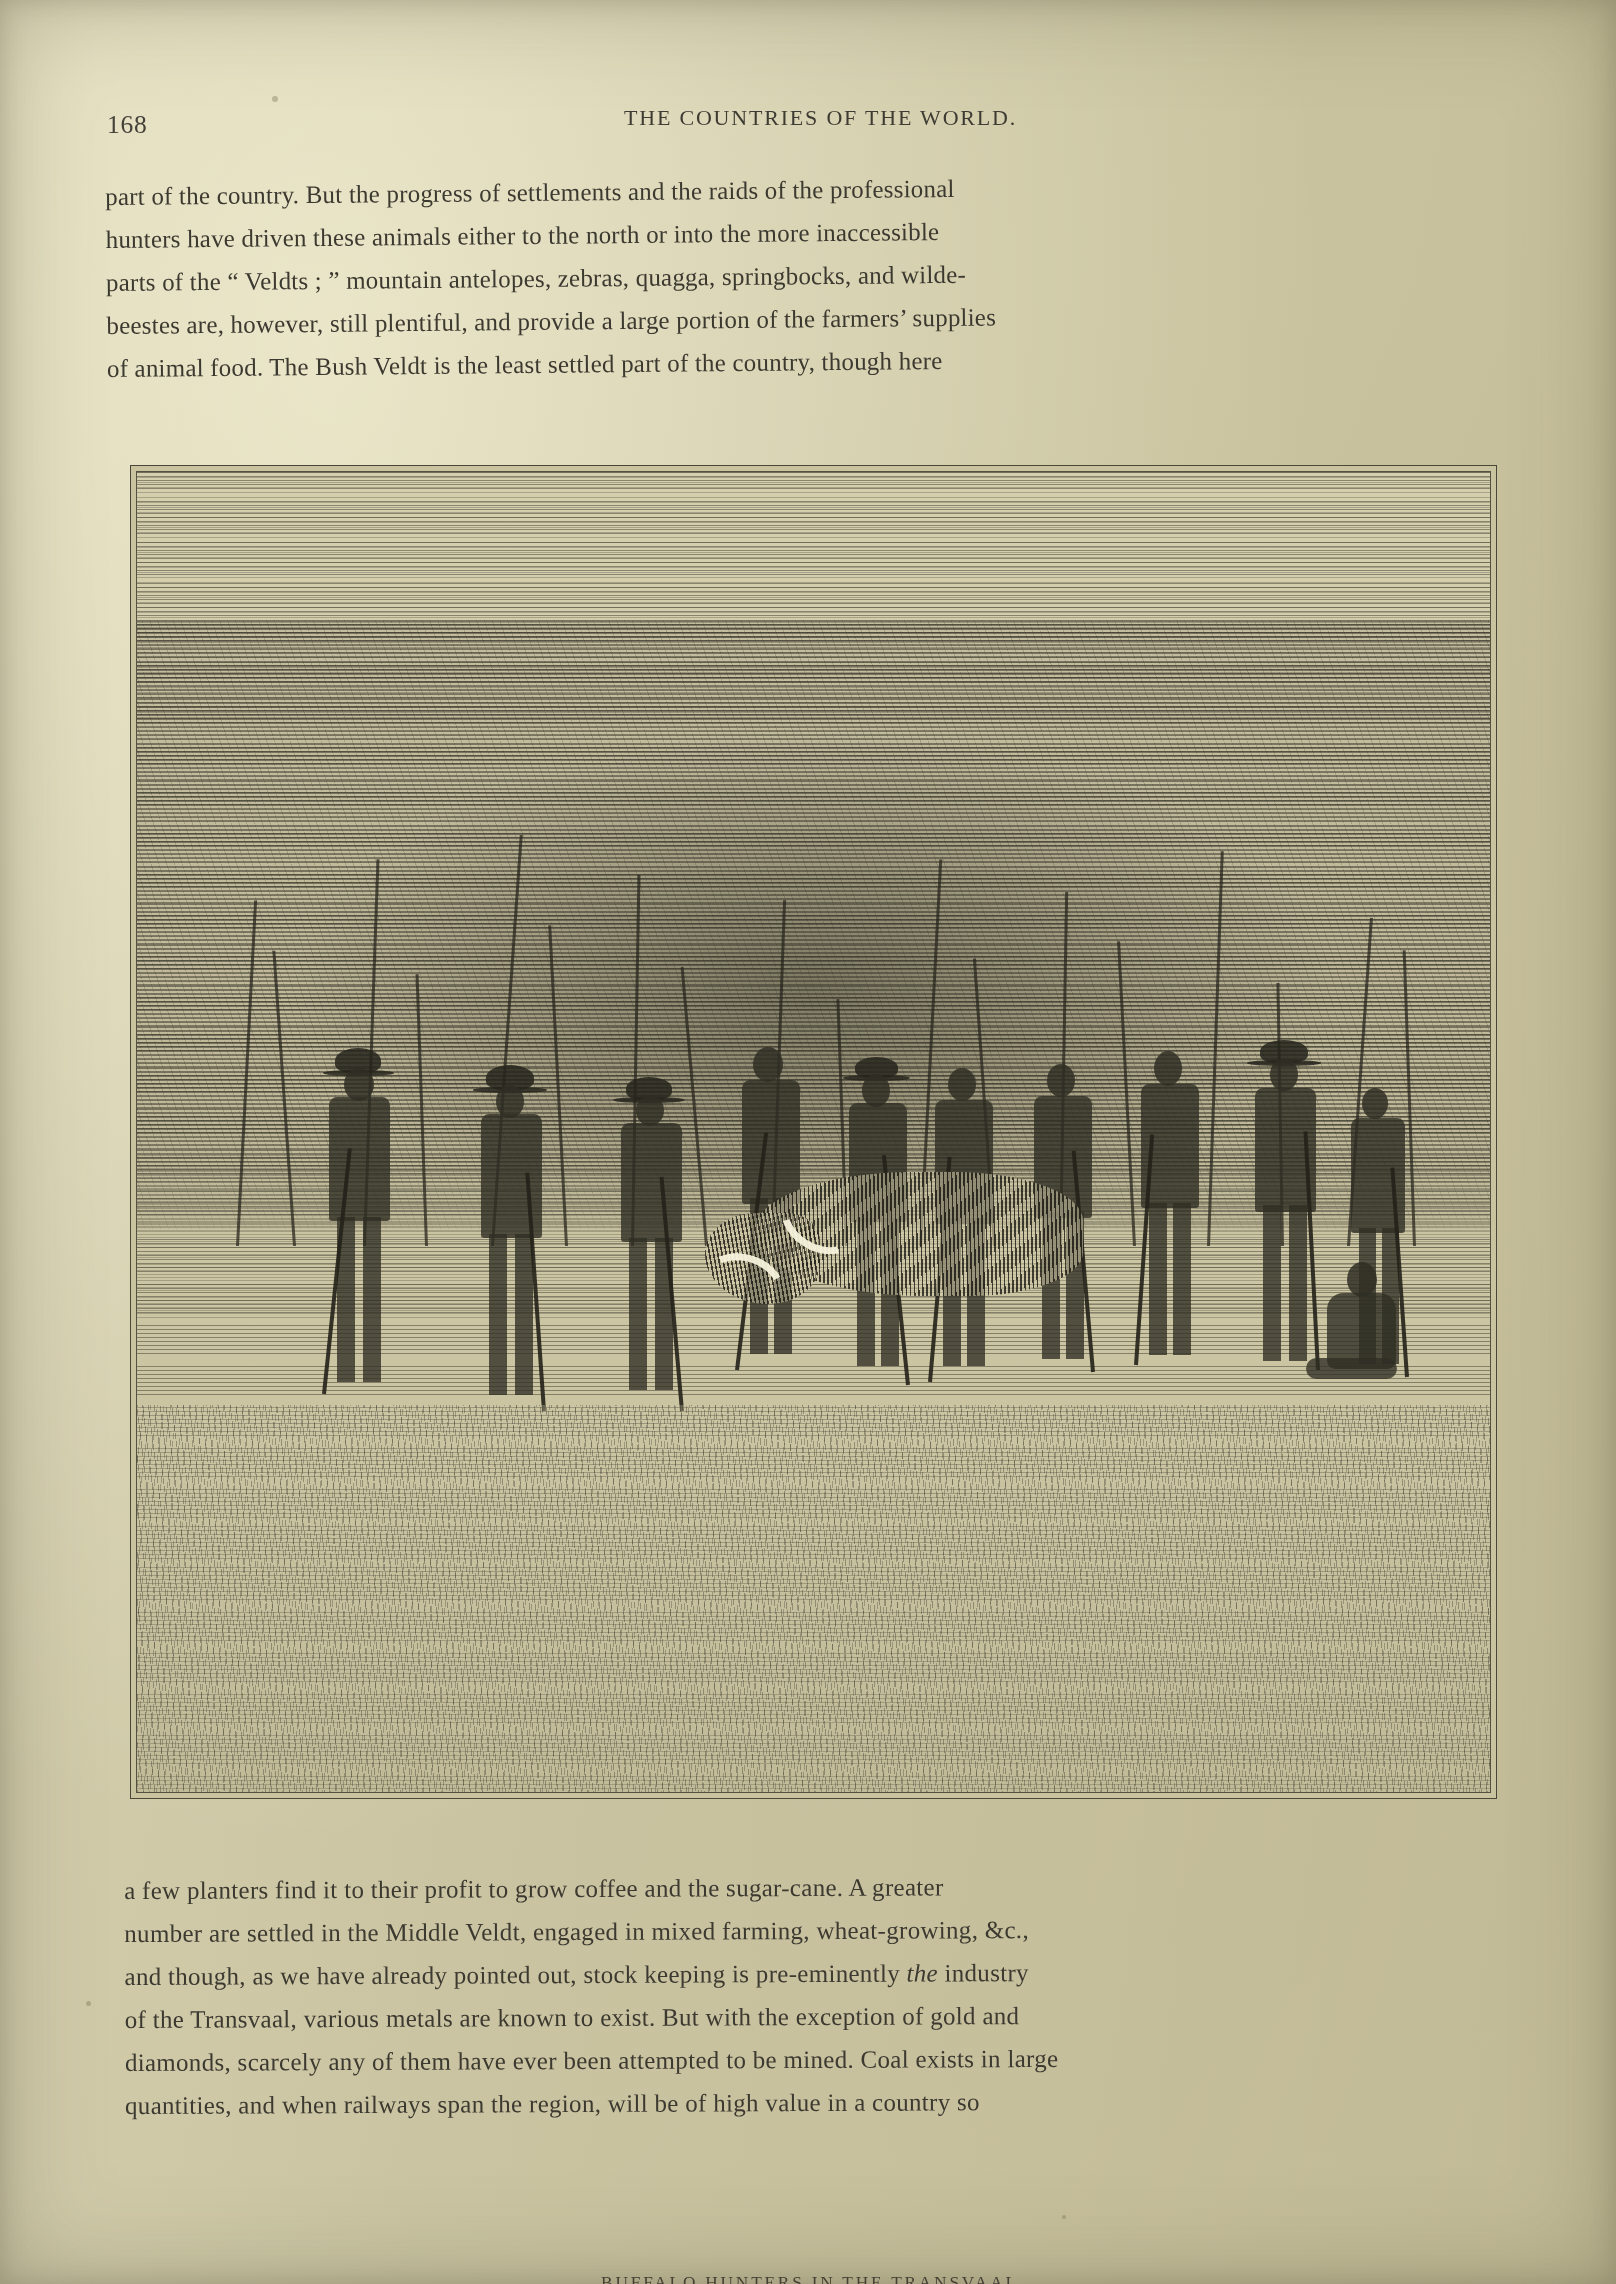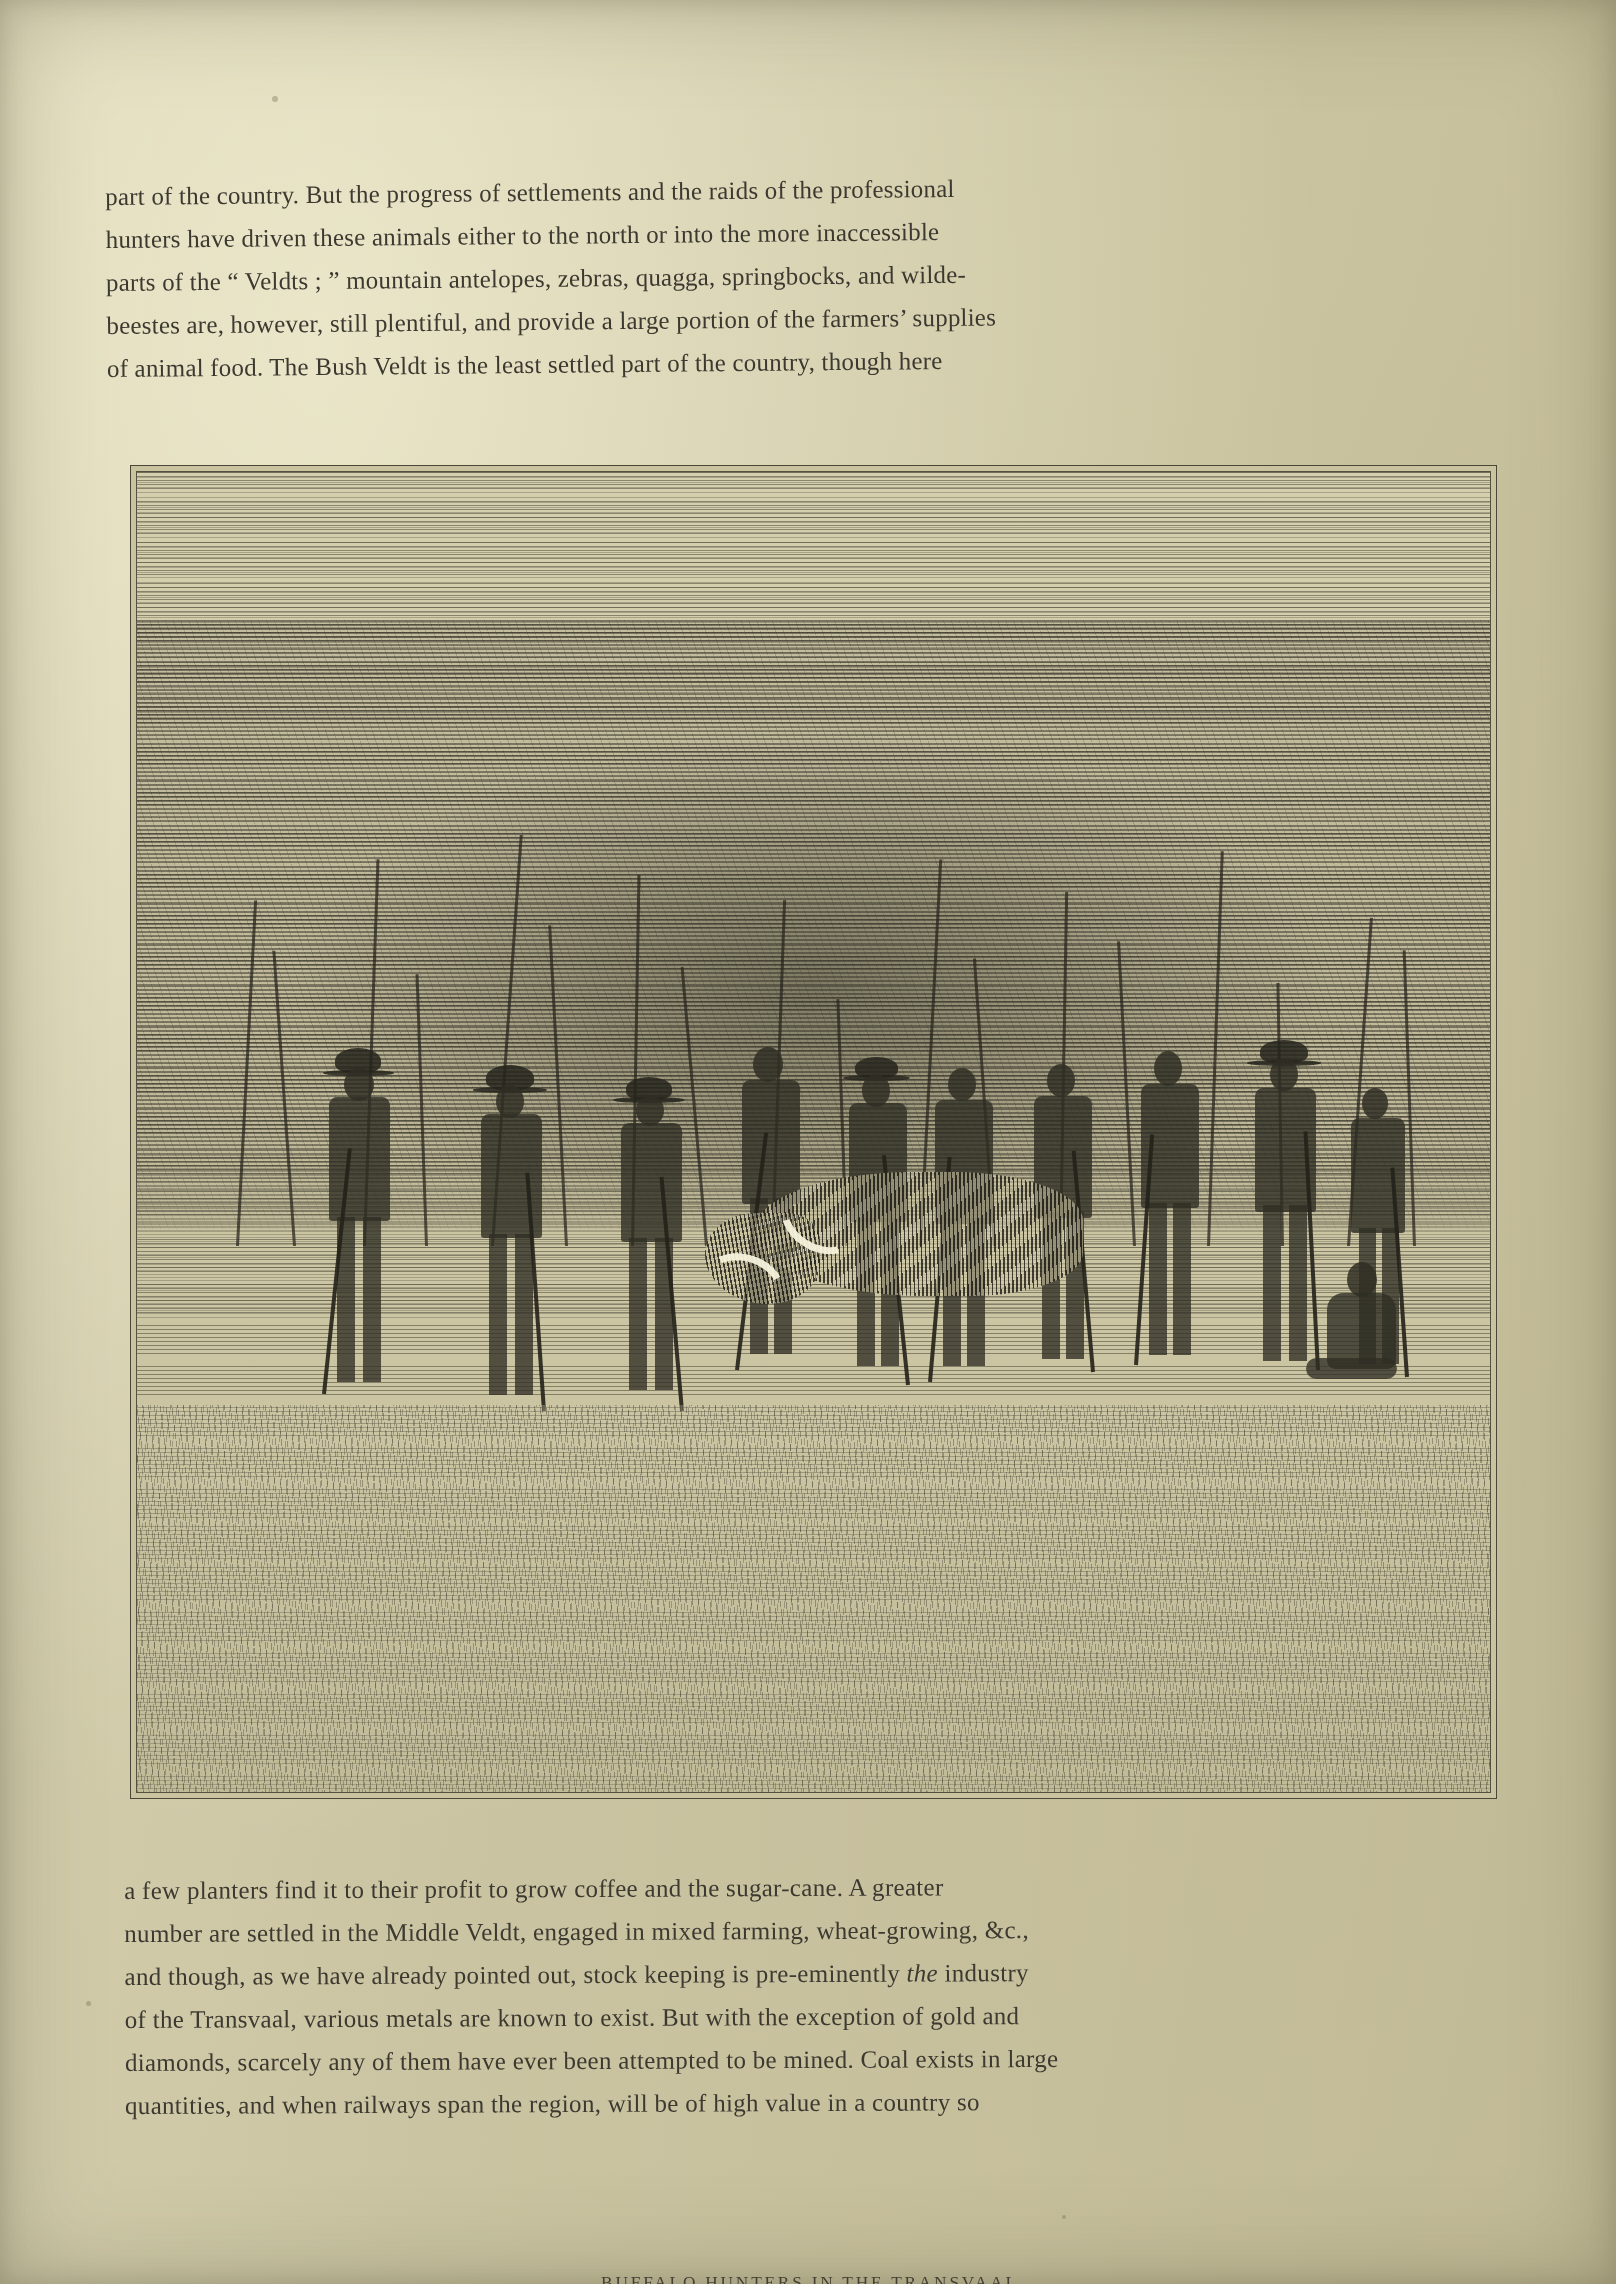--- a/index.html
+++ b/index.html
@@ -308,20 +308,24 @@
     position: absolute;
     border-radius: 50%;
     background: rgba(110,102,72,0.35);
   }
 </style>
 </head>
 <body>
 
 <div class="page">
 
+  <div class="header">
+    <div class="folio">168</div>
+    <div class="running-head">THE COUNTRIES OF THE WORLD.</div>
+  </div>
 
   <div class="text-block top">
     <p>
       <span class="line">part of the country.  But the progress of settlements and the raids of the professional</span>
       <span class="line">hunters have driven these animals either to the north or into the more inaccessible</span>
       <span class="line">parts of the “ Veldts ; ”  mountain  antelopes,  zebras,  quagga,  springbocks,  and  wilde-</span>
       <span class="line">beestes are, however, still plentiful, and provide a large portion of the farmers’ supplies</span>
       <span class="line">of animal food.  The Bush Veldt is the least settled part of the country, though here</span>
     </p>
   </div>

